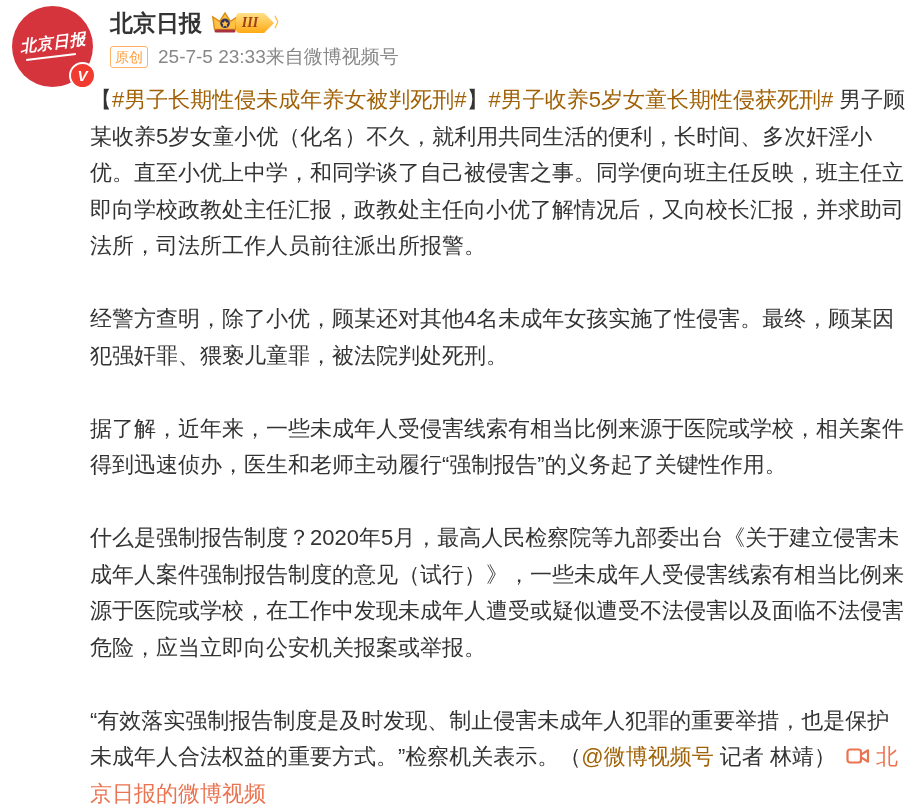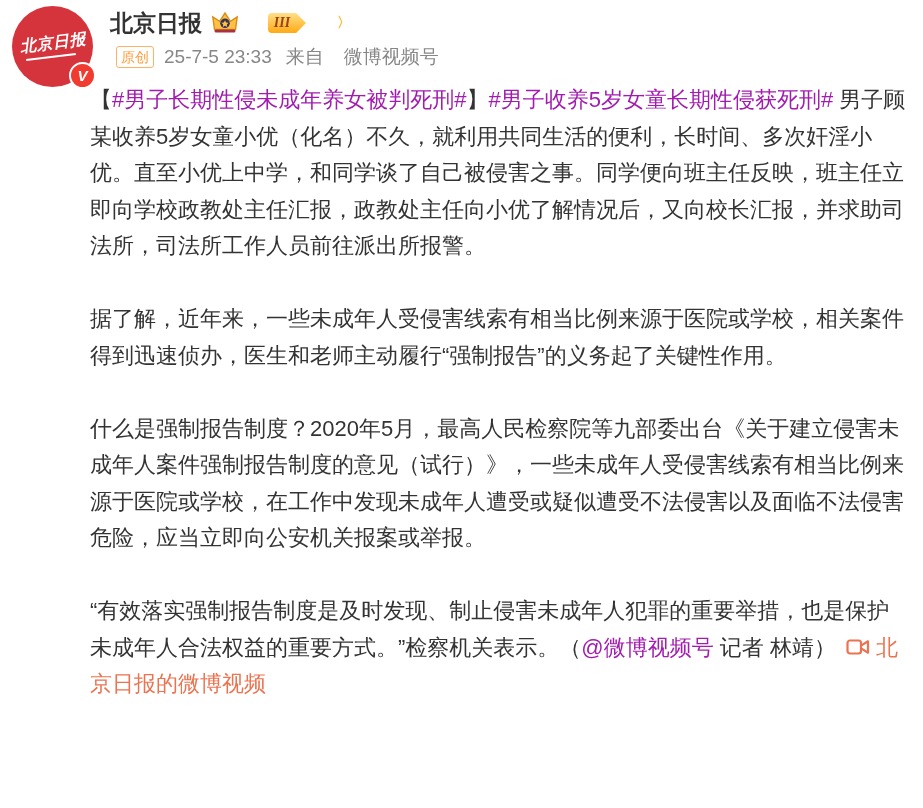--- a/index.html
+++ b/index.html
@@ -27,56 +27,56 @@
     position:absolute; right:-3px; bottom:-2px; width:23px; height:23px;
     border-radius:50%; background:#f23b30; border:2px solid #fff;
     color:#fff; font-weight:bold; font-style:italic; font-size:15px;
     line-height:23px; text-align:center;
   }
   .name-row {
     position:absolute; left:110px; top:8px; height:30px;
     display:flex; align-items:center;
   }
   .username { font-size:23px; font-weight:700; color:#333; cursor:pointer; }
-  .vip-badges { display:flex; align-items:center; margin-left:9px; cursor:pointer;gap:32px; }
+  .vip-badges { display:flex; align-items:center; margin-left:9px; cursor:pointer; }
   .crown { display:block; }
   .level-badge {
     display:inline-block; width:38px; height:20px; margin-left:-3px;
     background:linear-gradient(180deg,#ffe089 0%,#ffaa13 100%);
     clip-path:polygon(0 0,74% 0,100% 50%,74% 100%,0 100%);
     border-radius:4px 0 0 4px;
   }
   .level-text {
     display:block; width:28px; text-align:center; line-height:20px;
     font-family:"Liberation Serif","DejaVu Serif",serif;
     font-weight:bold; font-style:italic; font-size:14px; color:#a03f14;
   }
   .level-chevron { color:#ffb627; font-weight:bold; font-size:14px; margin-left:-1px; }
 
   .meta-row {
-    position:absolute; left:116px; top:44px; display:flex; align-items:center;
+    position:absolute; left:110px; top:44px; display:flex; align-items:center;
     font-size:19px; color:#878787;
   }
   .orig-badge {
     display:inline-block; color:#ff9d3d; border:1px solid #ffb266;
     border-radius:3px; font-size:14px; line-height:18px; padding:1px 4px;
     margin-right:10px;
   }
-  .timestamp { margin-right:14px; cursor:pointer; }
-  .source-prefix { margin-right:20px; }
+  .timestamp { cursor:pointer; }
+  .source-prefix { margin-right:0; }
   .source-name { cursor:pointer;font-family:Liberation Serif, serif; }
 
   
   .content {
     position:absolute; left:90px; top:82px; width:816px;
     font-size:22px; line-height:36.5px; color:#333;
   }
   .content p { margin:36.5px 0; }
   .content p:first-child { margin-top:0; }
-  a.wlink { color:#a21caf; text-decoration:none; cursor:pointer; }
+  a.wlink { color:#a16207; text-decoration:none; cursor:pointer; }
   .video-link { color:#eb7350; text-decoration:none; cursor:pointer; white-space:normal; }
   .video-icon { vertical-align:-2px; margin:0 6px 0 10px; }
 </style>
 </head>
 <body>
 
 <div class="weibo-post">
 
   <div class="avatar">
     <span class="avatar-text">北京日报</span>
@@ -103,20 +103,21 @@
   <div class="meta-row">
     <span class="orig-badge">原创</span>
     <span class="timestamp">25-7-5 23:33</span>
     <span class="source-prefix">来自</span>
     <span class="source-name">微博视频号</span>
   </div>
 
   <div class="content">
     <p><span>【</span><a class="wlink">#男子长期性侵未成年养女被判死刑#</a><span>】</span><a class="wlink">#男子收养5岁女童长期性侵获死刑#</a><span> 男子顾某收养5岁女童小优（化名）不久，就利用共同生活的便利，长时间、多次奸淫小优。直至小优上中学，和同学谈了自己被侵害之事。同学便向班主任反映，班主任立即向学校政教处主任汇报，政教处主任向小优了解情况后，又向校长汇报，并求助司法所，司法所工作人员前往派出所报警。</span></p>
 
+    <p>经警方查明，除了小优，顾某还对其他4名未成年女孩实施了性侵害。最终，顾某因犯强奸罪、猥亵儿童罪，被法院判处死刑。</p>
 
     <p>据了解，近年来，一些未成年人受侵害线索有相当比例来源于医院或学校，相关案件得到迅速侦办，医生和老师主动履行“强制报告”的义务起了关键性作用。</p>
 
     <p>什么是强制报告制度？2020年5月，最高人民检察院等九部委出台《关于建立侵害未成年人案件强制报告制度的意见（试行）》，一些未成年人受侵害线索有相当比例来源于医院或学校，在工作中发现未成年人遭受或疑似遭受不法侵害以及面临不法侵害危险，应当立即向公安机关报案或举报。</p>
 
     <p><span>“有效落实强制报告制度是及时发现、制止侵害未成年人犯罪的重要举措，也是保护未成年人合法权益的重要方式。”检察机关表示。（</span><a class="wlink">@微博视频号</a><span> 记者 林靖）</span><a class="video-link"><svg class="video-icon" width="24" height="20" viewBox="0 0 24 20">
             <rect x="1.5" y="3.5" width="13.5" height="13" rx="2.5" fill="none" stroke="#eb7350" stroke-width="2.2"></rect>
             <path d="M15.5 8.4 L22 4.3 L22 15.7 L15.5 11.6" fill="none" stroke="#eb7350" stroke-width="2.2" stroke-linejoin="round"></path>
           </svg><span>北京日报的微博视频</span></a></p>
   </div>

